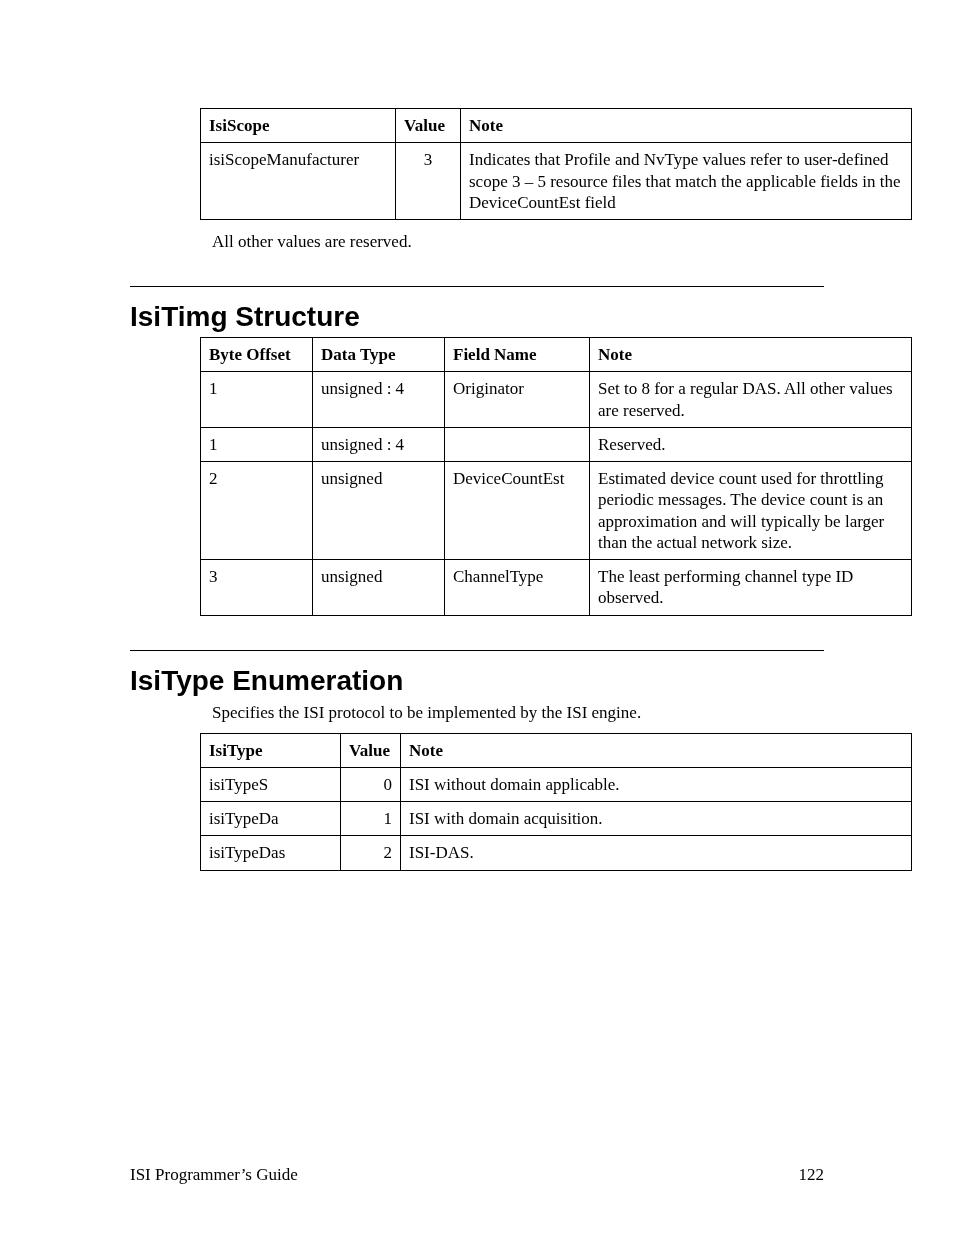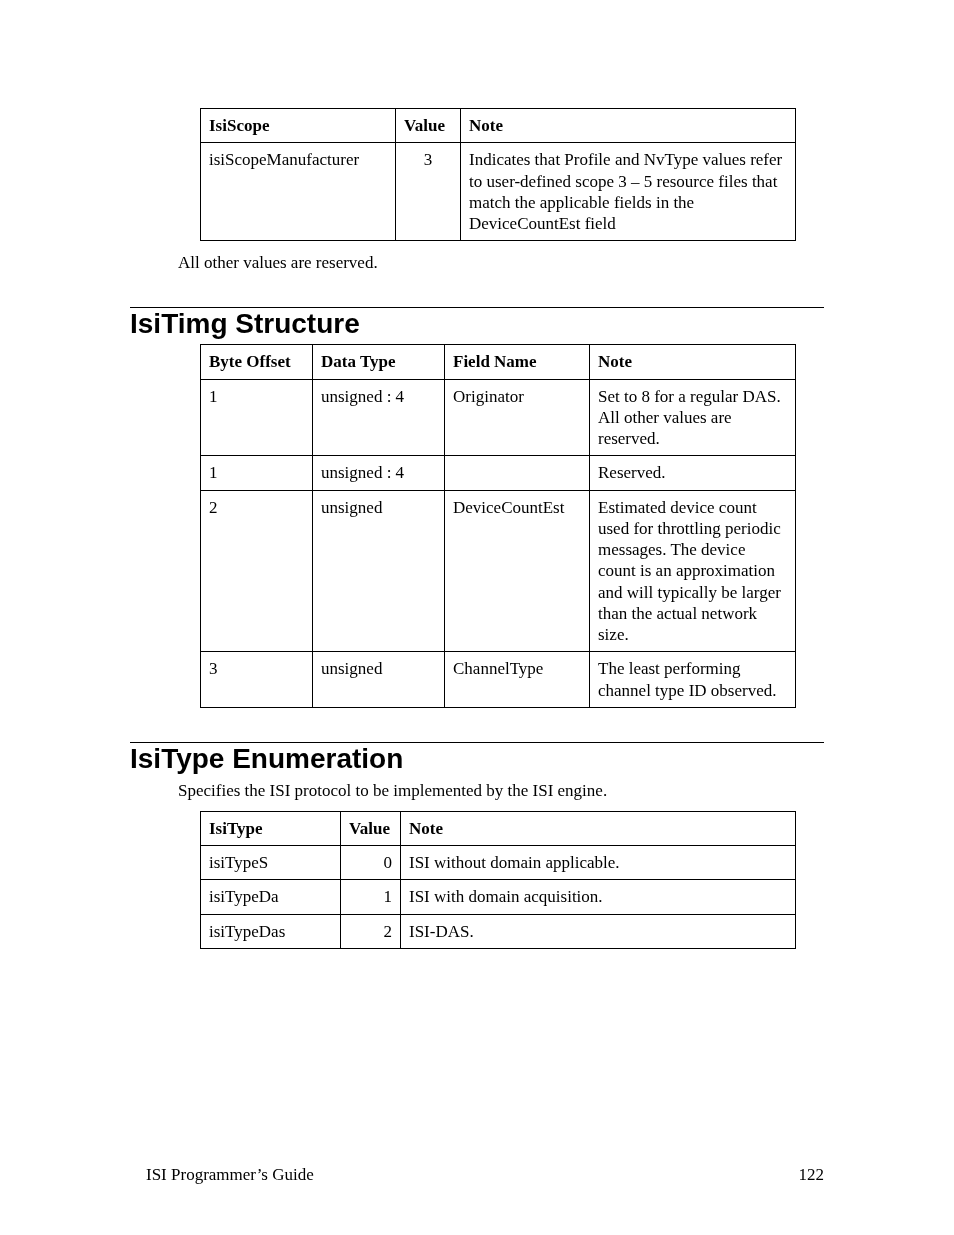--- a/index.html
+++ b/index.html
@@ -16,59 +16,59 @@
   min-height: 1235px;
   padding: 108px 130px 50px 130px;
   position: relative;
 }
 table {
   border-collapse: collapse;
   margin-left: 70px;
   margin-bottom: 12px;
 }
 table.table1, table.table2, table.table3 {
-  width: 596px;
+  width: 712px;
 }
 table th, table td {
   border: 1px solid #000;
   padding: 6px 8px;
   vertical-align: top;
   font-size: 17px;
   line-height: 1.25;
   text-align: left;
 }
 table th {
   font-family: "Century Schoolbook", "Times New Roman", serif;
   font-weight: bold;
 }
 .val-center {
   text-align: center;
 }
 .val-right {
   text-align: right;
 }
 .body-text {
-  margin-left: 48px;
+  margin-left: 82px;
   font-size: 17px;
   margin-bottom: 10px;
   margin-top: 6px;
 }
 h2.section-heading {
   font-family: Arial, Helvetica, sans-serif;
   font-weight: bold;
   font-size: 28px;
   margin: 34px 0 4px 0;
-  padding-top: 0;
+  padding-top: 14px;
   border-top: 1px solid #000;
 }
 .b { font-weight: normal; }
 .footer {
   position: absolute;
   bottom: 50px;
-  left: 146px;
+  left: 130px;
   right: 130px;
   font-size: 17px;
 }
 .footer .pnum {
   float: right;
 }
 
 .table1 col.c1 { width: 195px; }
 .table1 col.c2 { width: 65px; }
 .table1 col.c3 { }

